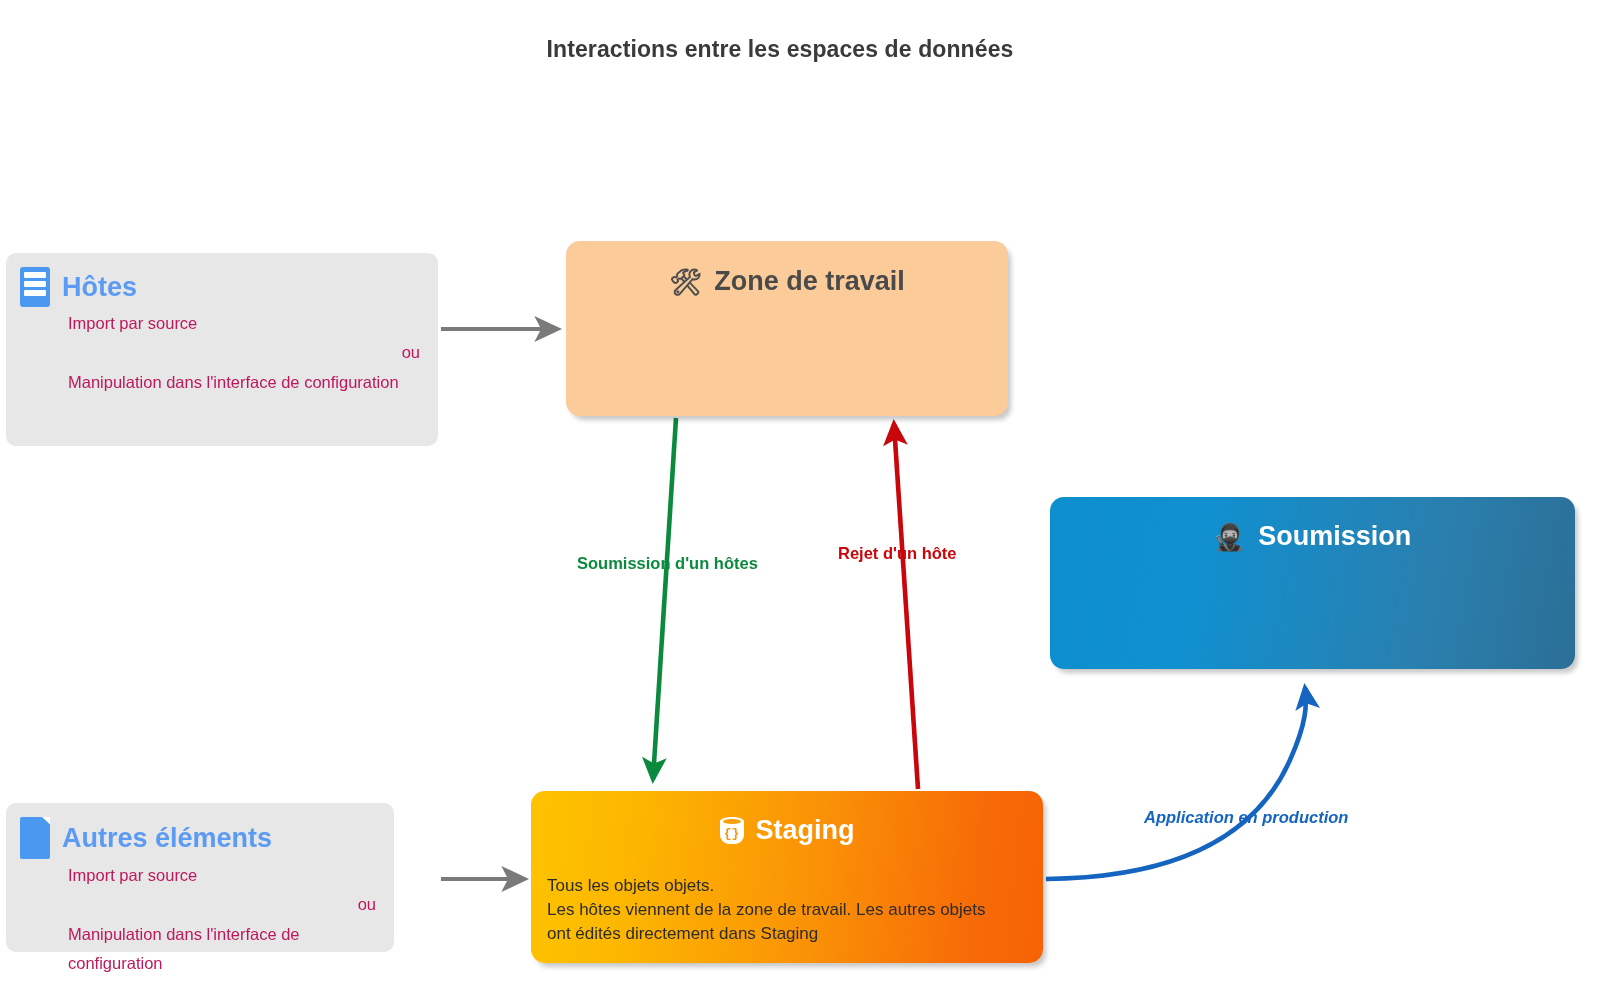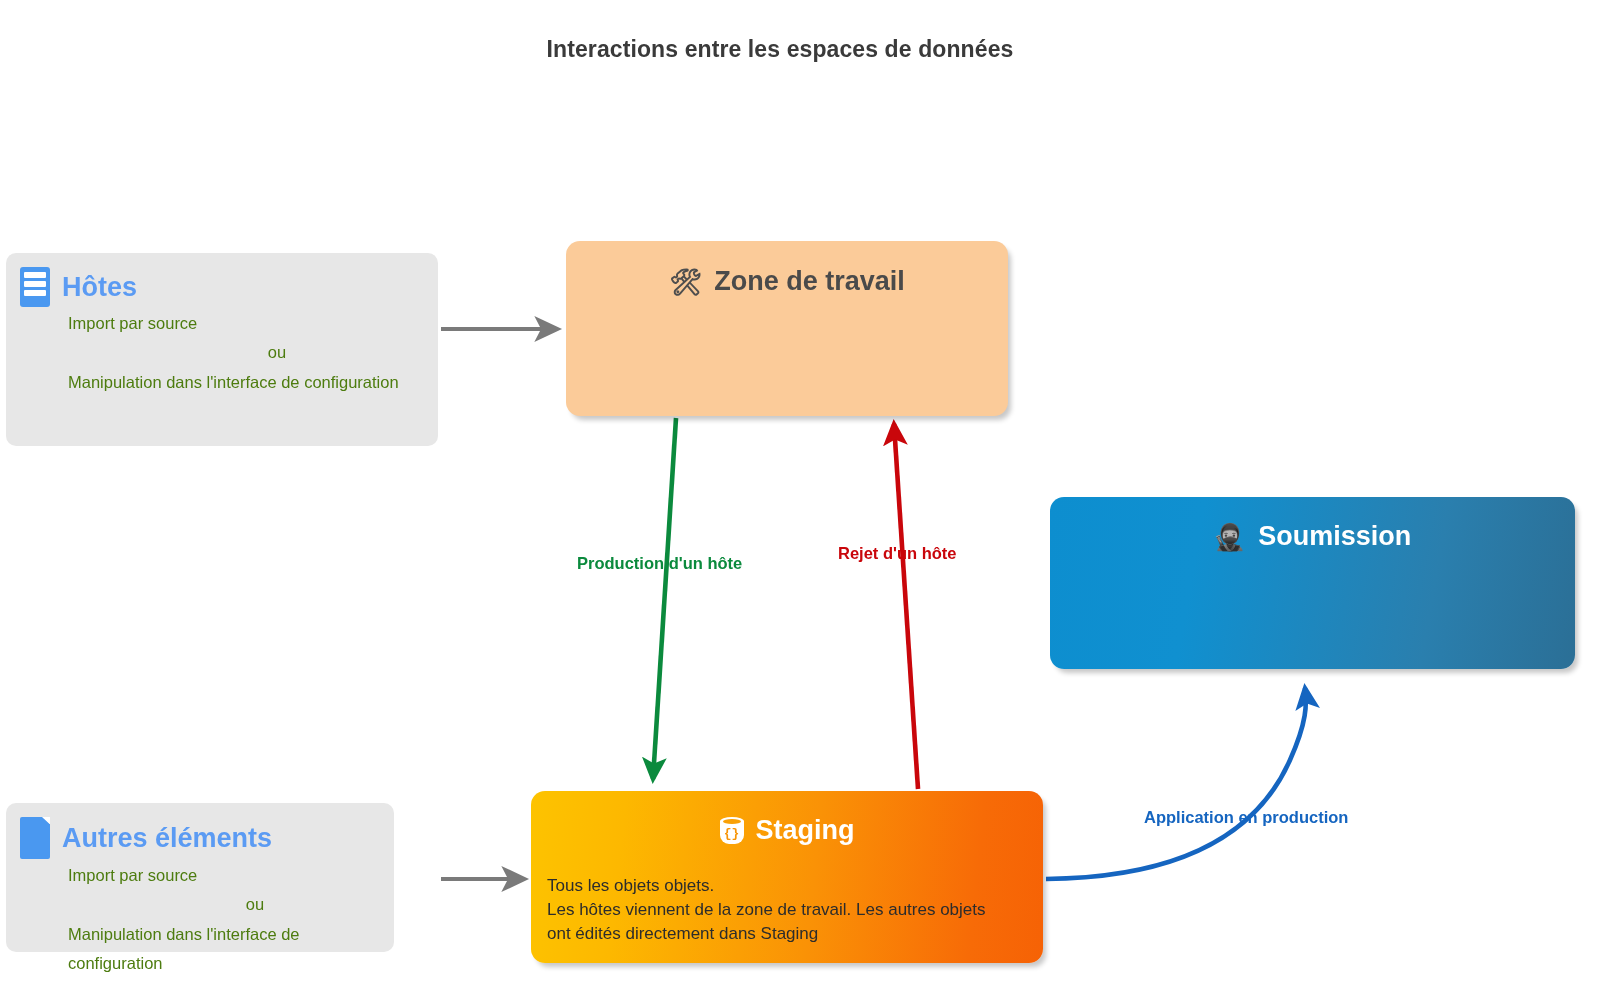--- a/index.html
+++ b/index.html
@@ -63,25 +63,25 @@
     padding: 14px 0 0 14px;
   }
   .src-title {
     font-size: 27px;
     font-weight: bold;
     color: #5b9bf3;
     line-height: 1.05;
   }
   .src-lines {
     padding: 2px 18px 14px 62px;
-    color: #4d7c0f;
+    color: #be185d;
     font-size: 16.5px;
     line-height: 1.78;
   }
-  .src-lines .ln-center { text-align: center; padding-left: 66px; }
+  .src-lines .ln-center { text-align: right; padding-left: 66px; }
 
   
   .icon-server {
     width: 30px; height: 40px;
     position: relative;
     flex: 0 0 auto;
   }
   .icon-server .body {
     position: absolute; inset: 0;
     background: #4a98f0;
@@ -210,21 +210,21 @@
 
   
   .edge-label {
     position: absolute;
     font-size: 16.5px;
     font-weight: bold;
     white-space: nowrap;
   }
   #label-submit   { left: 577px; top: 554px; color: #0b8a3d; }
   #label-reject   { left: 838px; top: 544px; color: #c9060b; }
-  #label-apply    { left: 1144px; top: 808px; color: #1565c0; }
+  #label-apply    { left: 1144px; top: 808px; color: #1565c0; font-style: italic; }
 </style>
 </head>
 <body>
 
 <div id="canvas">
 
   <div id="diagram-title">Interactions entre les espaces de données</div>
 
   <svg id="connectors" viewBox="0 0 1617 1001" xmlns="http://www.w3.org/2000/svg">
     <defs>
@@ -307,19 +307,19 @@
         <span class="lid"></span>
         <span class="lid-in"></span>
       </span>
       <span>Staging</span>
     </div>
     <div class="fbody">Tous les objets objets.
 Les hôtes viennent de la zone de travail. Les autres objets
 ont édités directement dans Staging</div>
   </div>
 
-  <div id="label-submit" class="edge-label">Production d'un hôte</div>
+  <div id="label-submit" class="edge-label">Soumission d'un hôtes</div>
 
   <div id="label-reject" class="edge-label">Rejet d'un hôte</div>
 
   <div id="label-apply" class="edge-label">Application en production</div>
 
 </div>
 
 </body></html>

